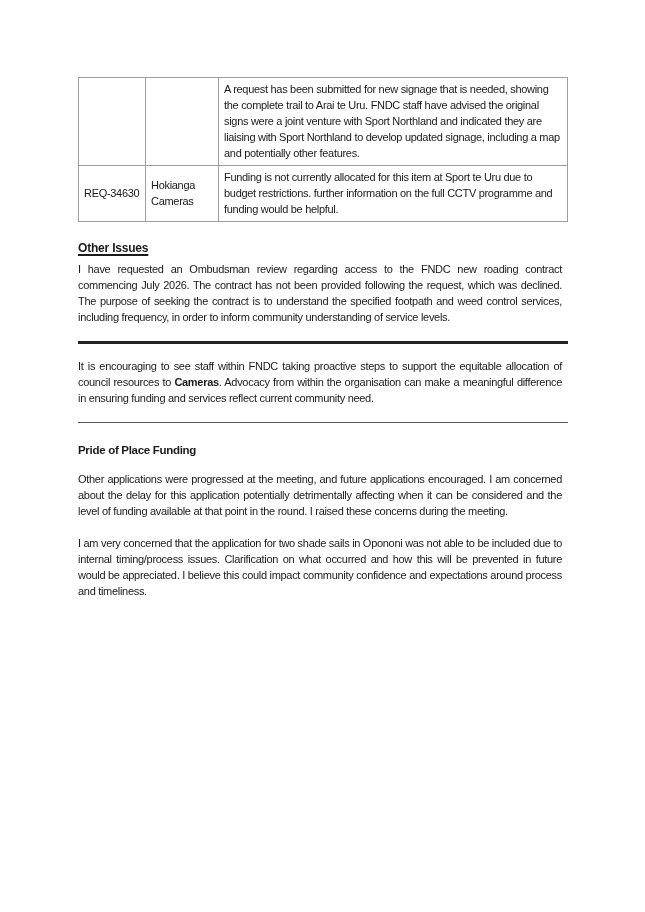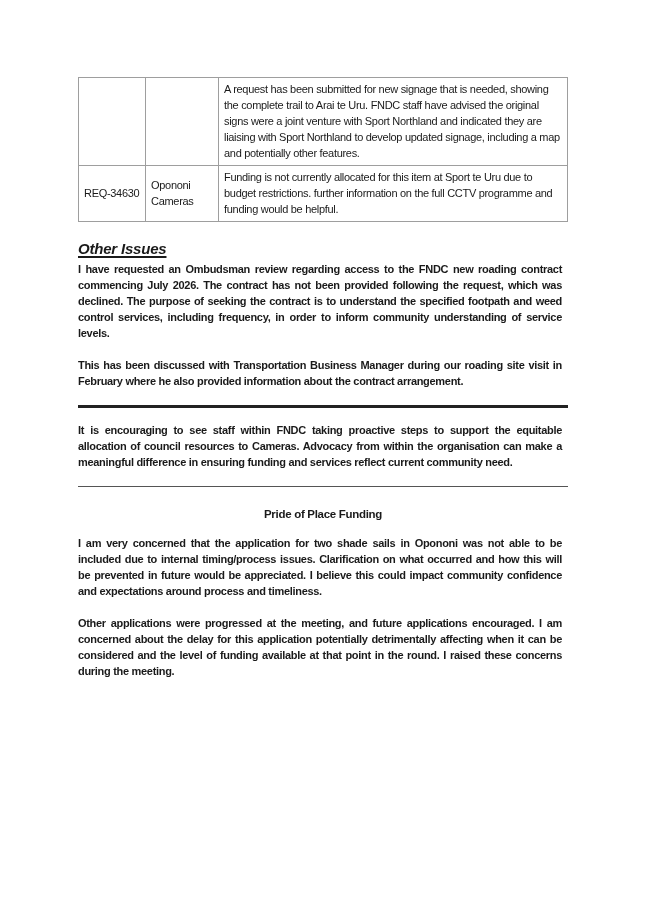--- a/index.html
+++ b/index.html
@@ -27,42 +27,39 @@
     margin: 0 0 17px 0;
   }
   table.req-table td {
     border: 1px solid #9e9e9e;
     padding: 3px 5px 4px 5px;
     color: #1a1a1a;
   }
   td.cell-id, td.cell-cat { vertical-align: middle; }
   td.cell-details { vertical-align: top; }
   h1.main-heading {
-    font-size: 15px;
+    font-size: 12px;
     line-height: 19px;
     font-weight: bold;
     margin: 0 0 3px 0;
     letter-spacing: -0.2px;
     text-decoration: underline;
     text-decoration-thickness: 1.5px;
     text-underline-offset: 2px;
-    font-style: italic;
   }
   h2.sub-heading {
     font-size: 11.5px;
     line-height: 16px;
     font-weight: bold;
     letter-spacing: -0.3px;
     margin: 0 0 13px 0;
-    text-align: center;
   }
   p.para {
     margin: 0 6px 16px 0;
     text-align: justify;
-    font-weight: bold;
   }
   hr.divider-thick {
     border: 0;
     border-top: 3px solid #222222;
     margin: 0 0 14px 0;
     width: 100%;
   }
   hr.divider-thin {
     border: 0;
     border-top: 1px solid #555555;
@@ -82,37 +79,36 @@
       <col style="width:349px">
     </colgroup>
     <tbody>
       <tr>
         <td class="cell-id"></td>
         <td class="cell-cat"></td>
         <td class="cell-details">A request has been submitted for new signage that is needed, showing the complete trail to Arai te Uru. FNDC staff have advised the original signs were a joint venture with Sport Northland and indicated they are liaising with Sport Northland to develop updated signage, including a map and potentially other features.</td>
       </tr>
       <tr>
         <td class="cell-id">REQ-34630</td>
-        <td class="cell-cat">Opononi Cameras</td>
+        <td class="cell-cat">Hokianga Cameras</td>
         <td class="cell-details">Funding is not currently allocated for this item at Sport te Uru due to budget restrictions. further information on the full CCTV programme and funding would be helpful.</td>
       </tr>
     </tbody>
   </table>
 
   <h1 class="main-heading">Other Issues</h1>
 
   <p class="para body-text">I have requested an Ombudsman review regarding access to the FNDC new roading contract commencing July 2026. The contract has not been provided following the request, which was declined. The purpose of seeking the contract is to understand the specified footpath and weed control services, including frequency, in order to inform community understanding of service levels.</p>
 
-  <p class="para body-text">This has been discussed with Transportation Business Manager during our roading site visit in February where he also provided information about the contract arrangement.</p>
 
   <hr class="divider-thick">
 
   <p class="para body-text"><span>It is encouraging to see staff within FNDC taking proactive steps to support the equitable allocation of council resources to </span><strong>Cameras</strong><span>.  Advocacy from within the organisation can make a meaningful difference in ensuring funding and services reflect current community need.</span></p>
 
   <hr class="divider-thin">
 
   <h2 class="sub-heading">Pride of Place Funding</h2>
 
+  <p class="para body-text">Other applications were progressed at the meeting, and future applications encouraged. I am concerned about the delay for this application potentially detrimentally affecting when it can be considered and the level of funding available at that point in the round.  I raised these concerns during the meeting.</p>
+
   <p class="para body-text">I am very concerned that the application for two shade sails in Opononi was not able to be included due to internal timing/process issues. Clarification on what occurred and how this will be prevented in future would be appreciated. I believe this could impact community confidence and expectations around process and timeliness.</p>
-
-  <p class="para body-text">Other applications were progressed at the meeting, and future applications encouraged. I am concerned about the delay for this application potentially detrimentally affecting when it can be considered and the level of funding available at that point in the round.  I raised these concerns during the meeting.</p>
 
 </div>
 
 </body></html>

